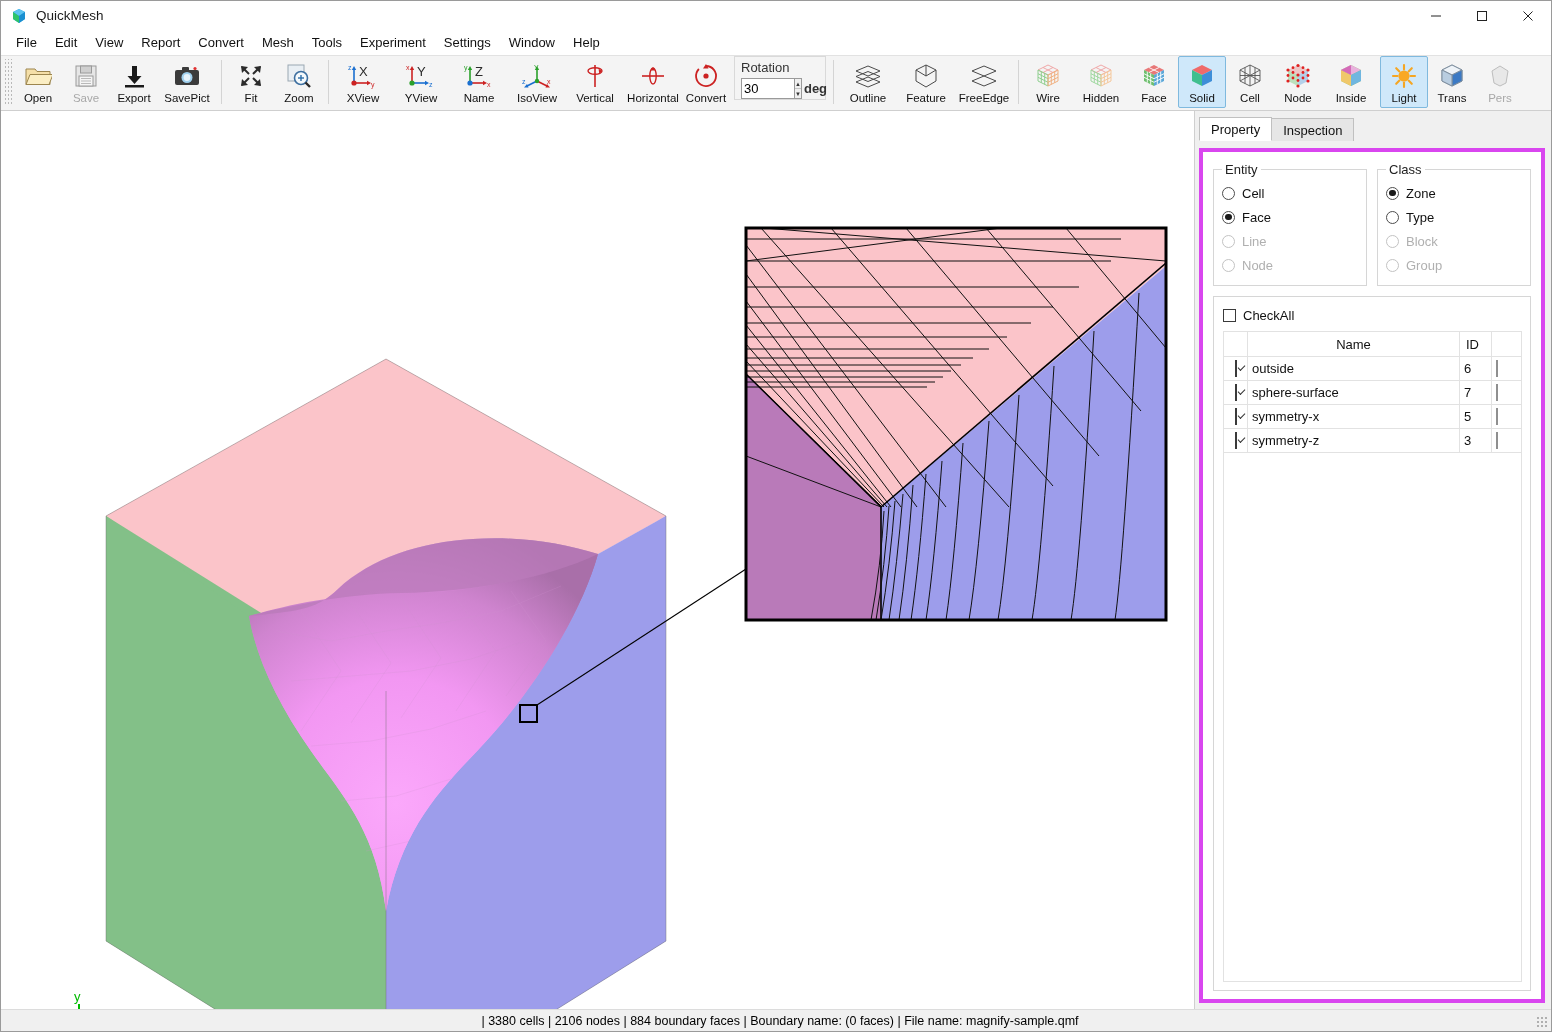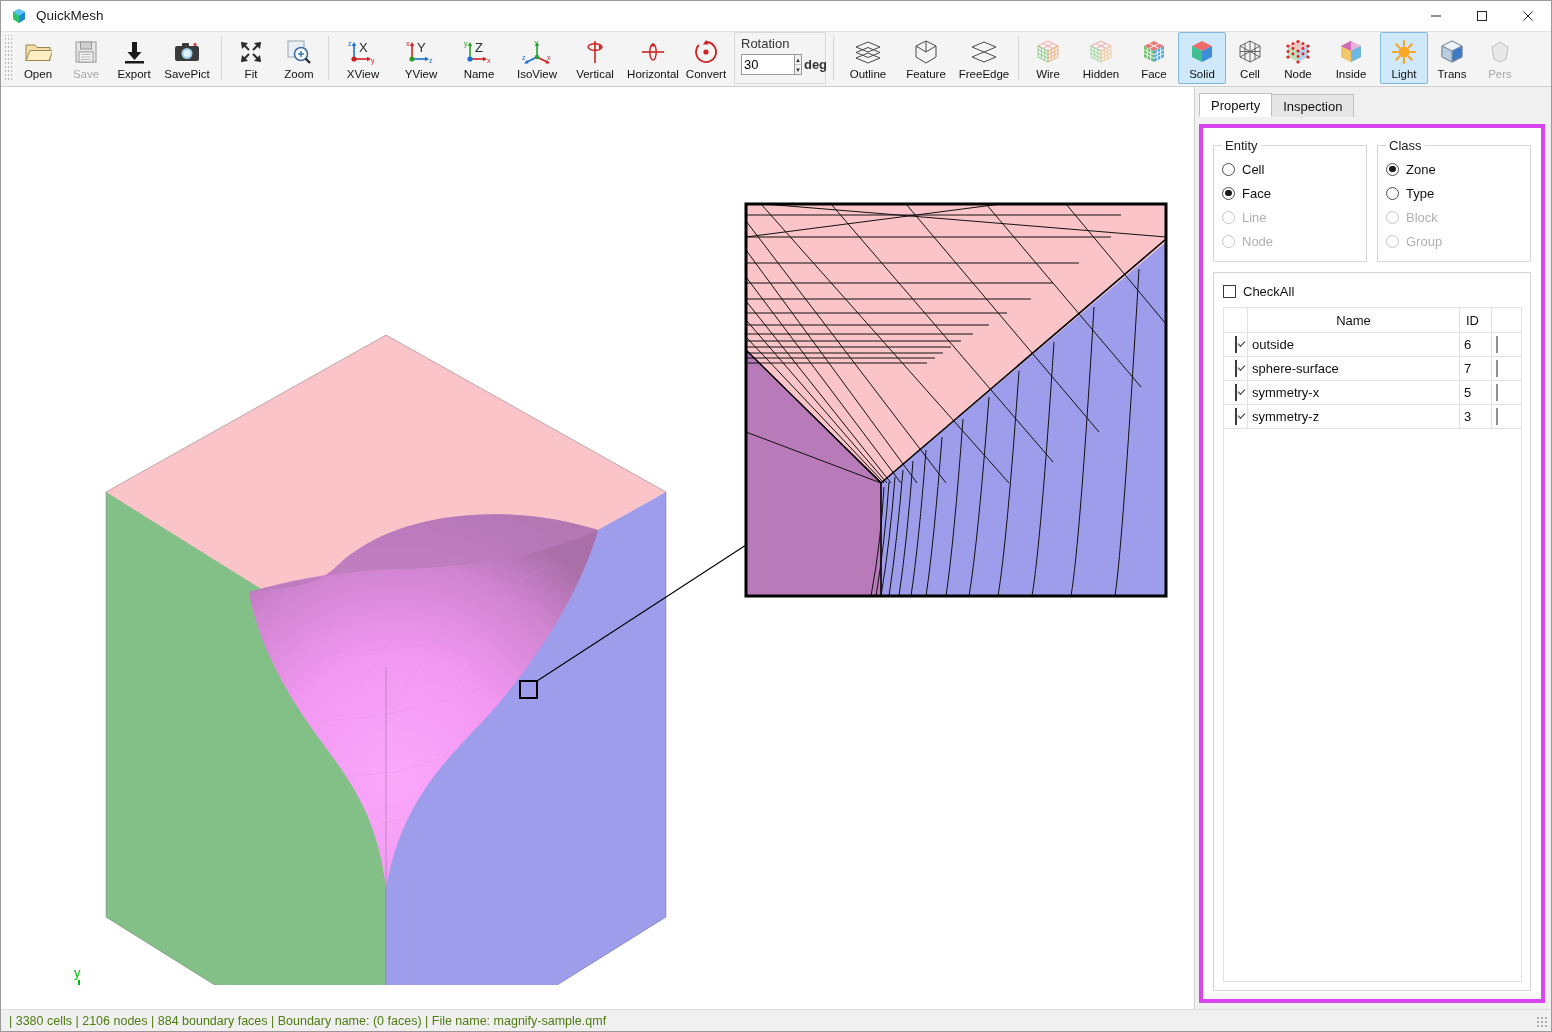--- a/index.html
+++ b/index.html
@@ -70,21 +70,21 @@
     cursor:default; user-select:none;
   }
   .tb-btn.wide { width:58px; }
   .tb-btn.active { background:#cfe8fa; border-color:#7fb9de; }
   .tb-btn .glyph { height:30px; width:34px; display:flex; align-items:center; justify-content:center; }
   .tb-btn .lbl { font-size:11.5px; line-height:13px; color:#111; margin-top:1px; white-space:nowrap; }
   .tb-btn.disabled .lbl { color:#a8a8a8; }
   .tb-sep { width:1px; height:44px; margin:4px 5px 0 5px; background:#d4d4d4; }
 
   .rot-group {
-    width:92px; height:52px; margin:0 2px 0 4px;
+    width:92px; height:44px; margin:0 2px 0 4px;
     border:1px solid #d9d9d9; background:#f4f4f4;
     padding:2px 5px 0 6px;
   }
   .rot-label { font-size:13px; color:#333; line-height:17px; }
   .rot-row { display:flex; align-items:center; margin-top:2px; }
   .rot-input {
     width:54px; height:21px; border:1px solid #9a9a9a; background:#fff;
     font-family:"Liberation Sans", sans-serif; font-size:13px;
     padding:0 2px; color:#000; line-height:19px;
   }
@@ -179,21 +179,21 @@
   th.c-id, td.c-id { width:32px; text-align:left; padding-left:6px; }
   th.c-color, td.c-color { width:30px; padding:0; }
   .swatch { width:26px; height:22px; margin:1px auto; border:1px solid #8f8f8f; }
   .tablefill { border:1px solid #e2e2e2; border-top:none; flex:1; min-height:0; background:#fff; }
 
   
   .statusbar {
     height:22px; min-height:22px; background:#f0f0f0;
     border-top:1px solid #dcdcdc;
     display:flex; align-items:center; padding-left:8px;
-    font-size:12.5px; color:#4d7c0f;
+    font-size:12.5px; color:#000000;justify-content:center;
   }
   .gripcorner {
     position:absolute; right:3px; bottom:3px; width:12px; height:12px;
     background-image:radial-gradient(#b0b0b0 1px, transparent 1px);
     background-size:4px 4px;
   }
 </style>
 </head>
 <body>
 
@@ -222,20 +222,33 @@
       </div>
       <div class="wc">
         <svg width="12" height="12" viewBox="0 0 12 12">
             <line x1="1.5" y1="1.5" x2="10.5" y2="10.5" stroke="#222" stroke-width="1"></line>
             <line x1="10.5" y1="1.5" x2="1.5" y2="10.5" stroke="#222" stroke-width="1"></line>
           </svg>
       </div>
     </div>
   </div>
 
+  <div class="menubar">
+    <div class="menu-item">File</div>
+    <div class="menu-item">Edit</div>
+    <div class="menu-item">View</div>
+    <div class="menu-item">Report</div>
+    <div class="menu-item">Convert</div>
+    <div class="menu-item">Mesh</div>
+    <div class="menu-item">Tools</div>
+    <div class="menu-item">Experiment</div>
+    <div class="menu-item">Settings</div>
+    <div class="menu-item">Window</div>
+    <div class="menu-item">Help</div>
+  </div>
 
   <div class="toolbar">
     <div class="tb-grip"></div>
 
     <div class="tb-btn">
       <span class="glyph">
         <svg width="28" height="26" viewBox="0 0 28 26">
           <path d="M2 6 h9 l2 2.5 h13 v13 h-24 z" fill="#f5dfa8" stroke="#9c854e" stroke-width="1"></path>
           <path d="M2 21.5 l4-10 h23 l-4 10 z" fill="#fbeec4" stroke="#9c854e" stroke-width="1"></path>
         </svg>

